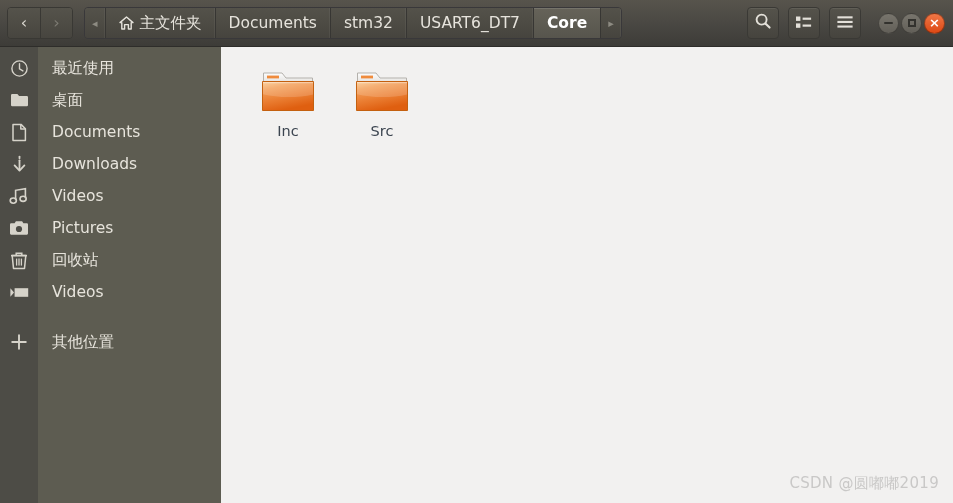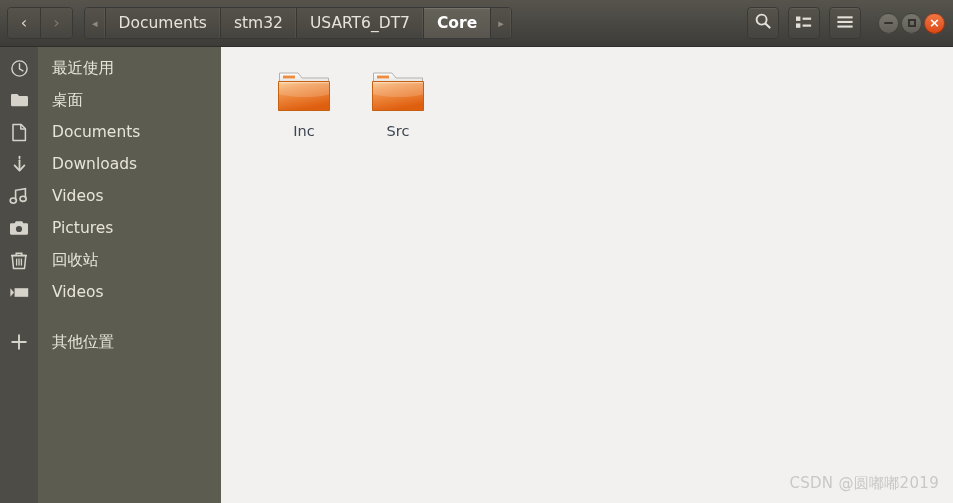--- a/index.html
+++ b/index.html
@@ -102,21 +102,21 @@
   }
   .place .plabel{
     padding-left:14px; color:#e7e4dc; font-size:15.5px; white-space:nowrap;
   }
 
   
   .content{
     position:absolute; left:221px; top:47px;
     width:732px; height:456px; background:#f2f1f0;
   }
-  .grid{ padding:14px 0 0 36px; display:flex; flex-wrap:wrap; }
+  .grid{ padding:14px 0 0 20px; display:flex; flex-wrap:wrap; }
   .item{
     width:94px; display:flex; flex-direction:column;
     align-items:center; padding-top:6px;
   }
   .ficon{ width:56px; height:50px; }
   .iname{
     margin-top:6px; font-size:14.5px; color:#3c4550;
     font-family:"DejaVu Sans","Liberation Sans",sans-serif;
   }
   .watermark{
@@ -140,20 +140,28 @@
         <span>›</span>
       </div>
     </div>
 
     <div class="crumbs">
 
       <div class="crumb arrow">
         <span>◂</span>
       </div>
 
+      <div class="crumb">
+        <span class="home-ico">
+          <svg width="15" height="14" viewBox="0 0 15 14">
+            <path d="M7.5 1 L14 6.6 L12.2 6.6 L12.2 13 L9.4 13 L9.4 8.6 L5.6 8.6 L5.6 13 L2.8 13 L2.8 6.6 L1 6.6 Z" fill="none" stroke="#e6e3dc" stroke-width="1.4" stroke-linejoin="round"></path>
+          </svg>
+        </span>
+        <span>主文件夹</span>
+      </div>
 
       <div class="crumb">
         <span>Documents</span>
       </div>
 
       <div class="crumb">
         <span>stm32</span>
       </div>
 
       <div class="crumb">

